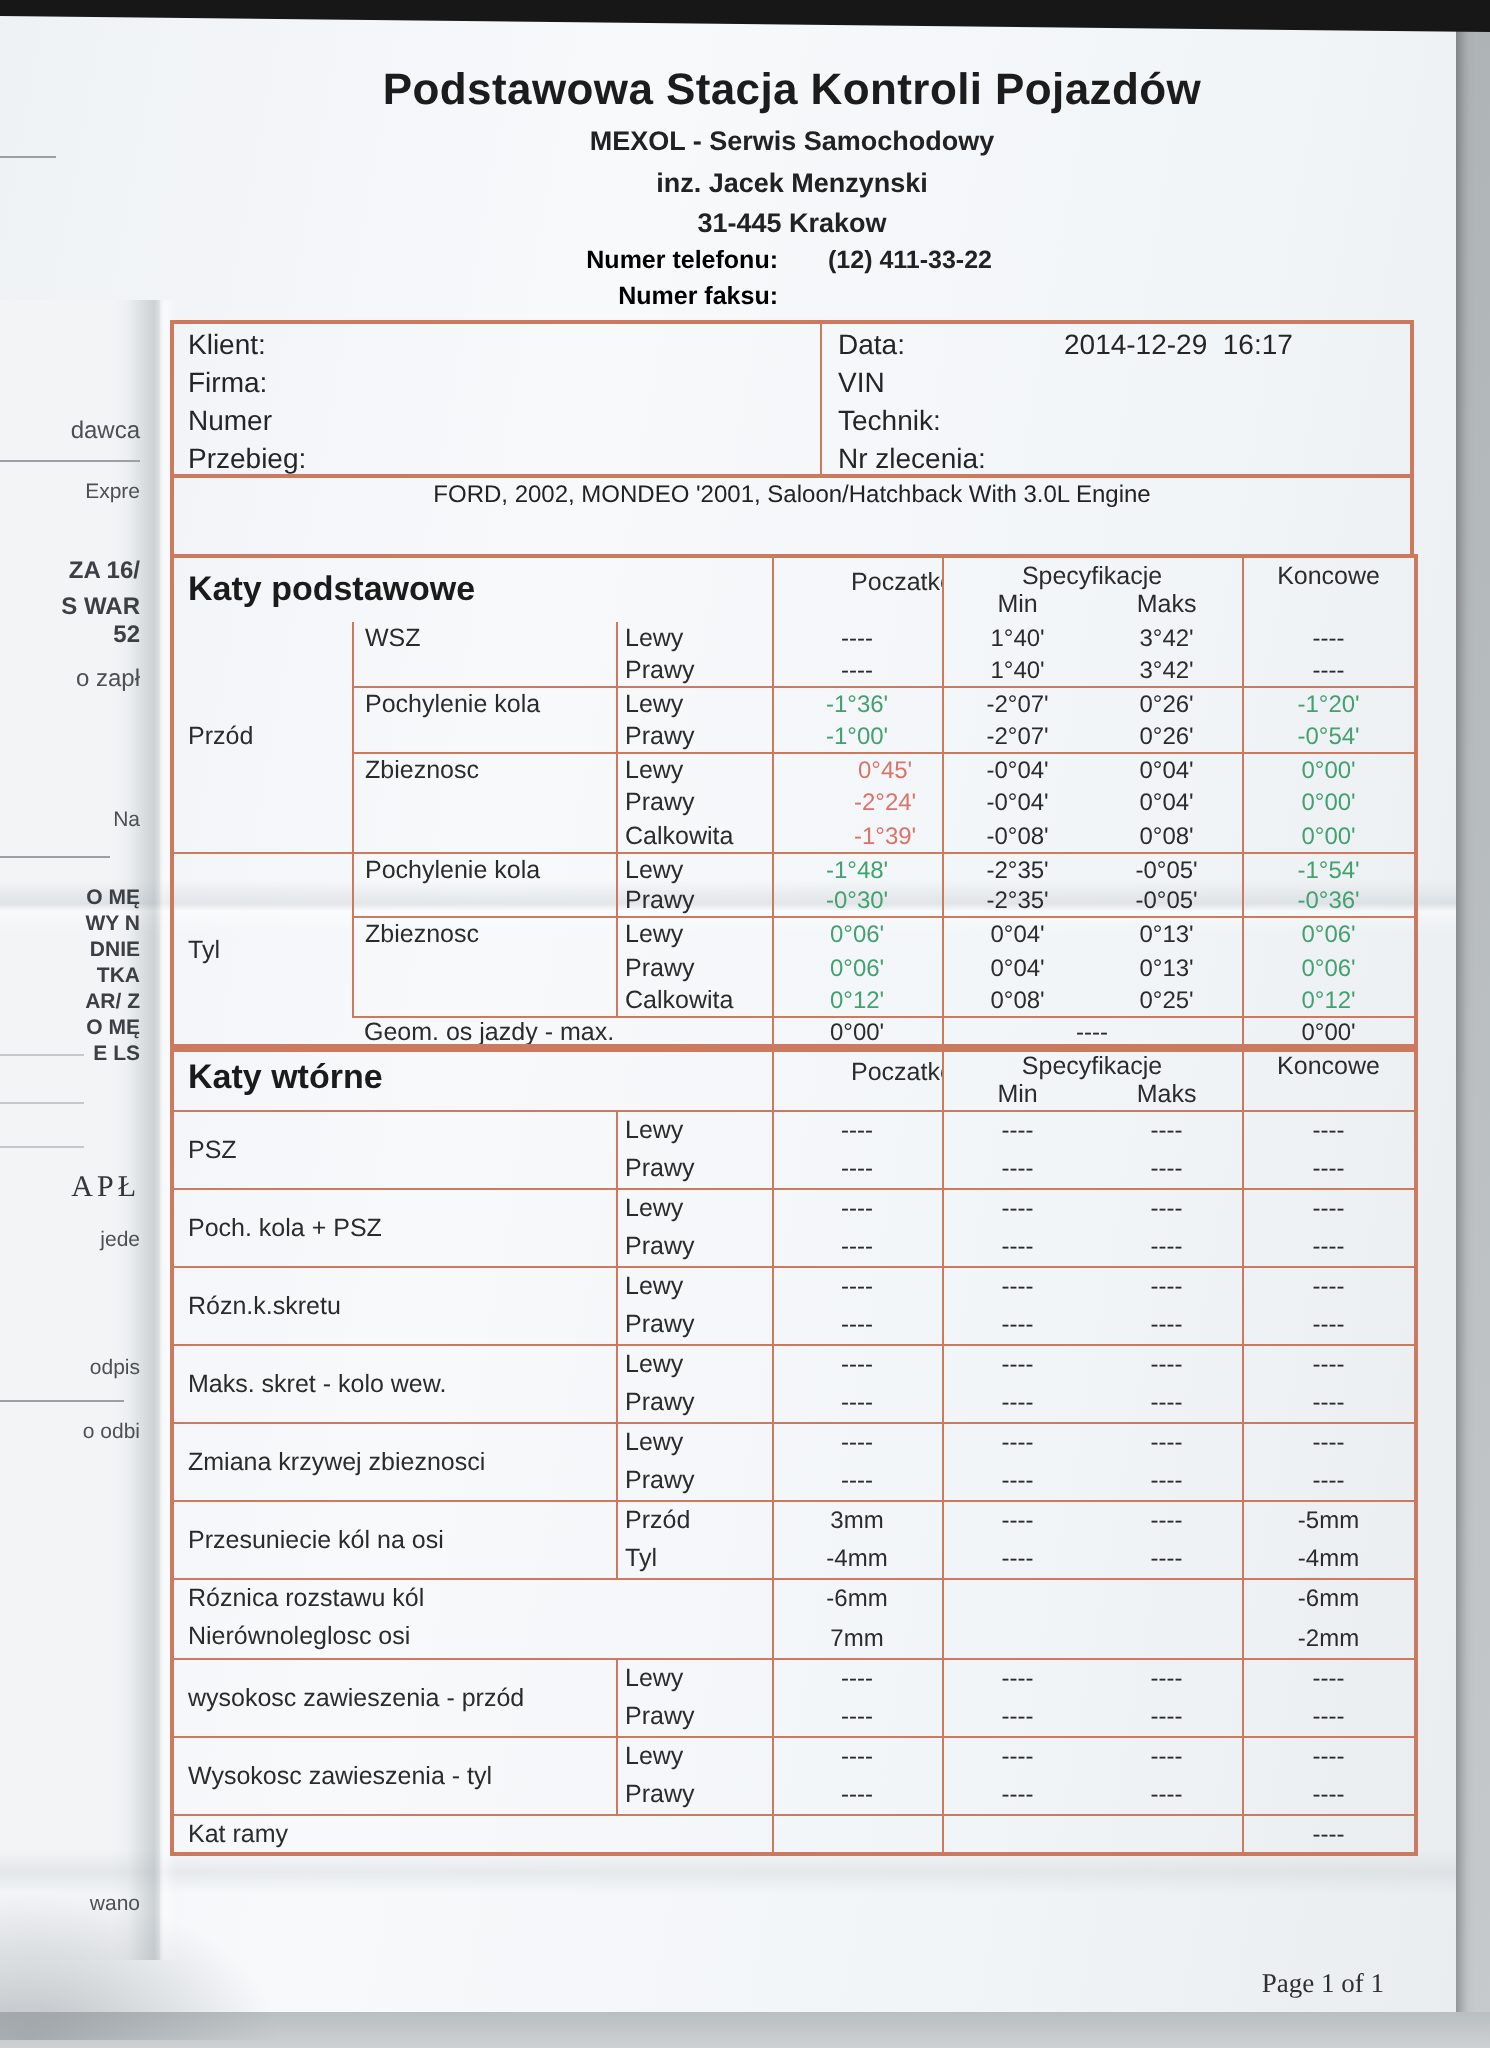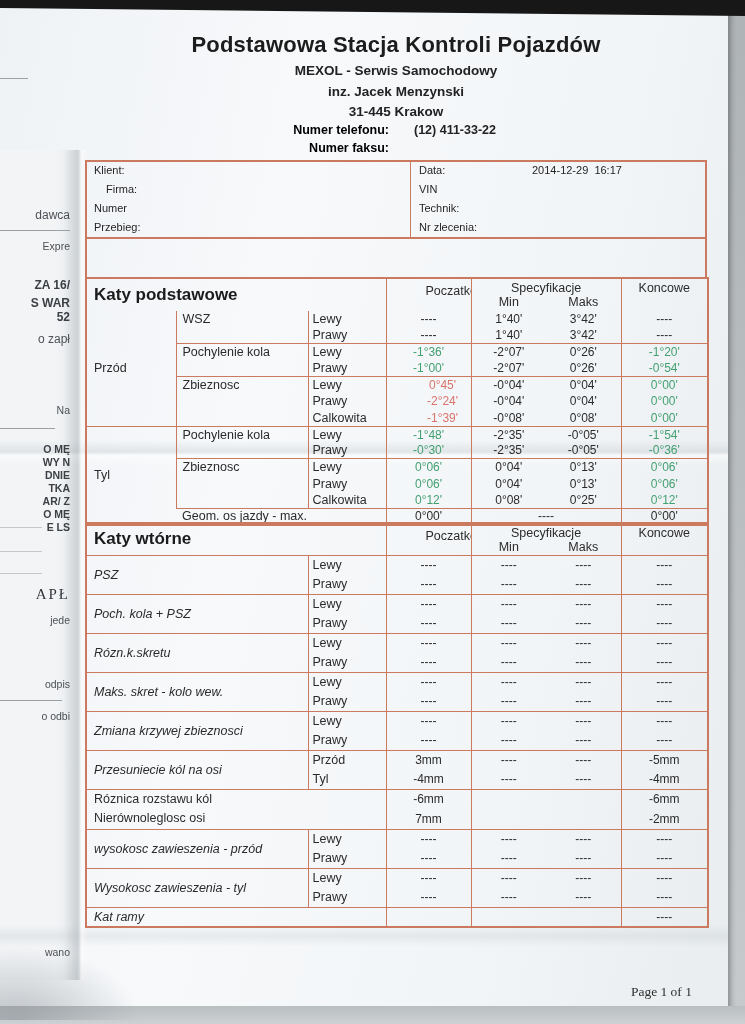--- a/index.html
+++ b/index.html
@@ -55,21 +55,21 @@
   .doc-sub{position:absolute;left:85px;width:622px;text-align:center;
     font-size:13.5px;font-weight:bold;color:#222;}
   .lab-right{position:absolute;left:85px;width:304px;text-align:right;
     font-size:12.5px;font-weight:bold;color:#000000;}
   .val-left{position:absolute;left:414px;font-size:12.5px;font-weight:bold;color:#222;white-space:pre;}
 
   
   .blk{position:absolute;left:85px;width:622px;border:2px solid var(--table-border);box-sizing:border-box;background:transparent;}
   #info-block{top:160px;height:79px;}
   .info-divider{position:absolute;left:323px;top:0;bottom:0;width:1px;background:var(--table-border);}
-  .info-cell{position:absolute;font-size:11px;color:#252525;white-space:pre;}
+  .info-cell{position:absolute;font-size:14px;color:#252525;white-space:pre;}
   #report-title-block{top:237px;height:42px;text-align:center;}
   .rt1{font-size:16.5px;font-weight:bold;margin-top:3px;color:#1d1d1d;}
   .rt2{font-size:12px;margin-top:1px;color:#222;}
 
   
   table{border-collapse:collapse;table-layout:fixed;position:absolute;left:85px;width:622px;
     border:2px solid var(--table-border);}
   td{padding:0;margin:0;font-size:12px;color:var(--ink);vertical-align:middle;
     white-space:nowrap;overflow:hidden;}
   #kp-table{top:277px;} #kw-table{top:522px;}
@@ -81,21 +81,21 @@
   tr.gs > td{border-top:1px solid var(--table-border);}
   .sec{font-size:17px;font-weight:bold;padding-left:7px;color:#1b1b1b;}
   .h-val{text-align:center;vertical-align:top;padding-top:5px;font-size:12.5px;padding-left:39px;}
   .h-konc{text-align:center;vertical-align:top;padding-top:2px;font-size:12.5px;}
   .h-spec{vertical-align:top;font-size:12.5px;}
   .spec-top{text-align:center;padding-top:2px;}
   .spec-mm span{display:inline-block;width:50%;text-align:center;}
   .axle{padding-left:7px;font-size:12.5px;}
   .param{padding-left:6px;vertical-align:top;padding-top:1px;font-size:12.5px;}
   .side{padding-left:4px;font-size:12.5px;}
-  .label{padding-left:7px;font-size:12.5px;font-style:italic;}
+  .label{padding-left:7px;font-size:12.5px;}
   .glabel{padding-left:6px;font-size:12.5px;}
   .val{text-align:center;}
   .spec{text-align:center;}
   .spec span{display:inline-block;width:50%;text-align:center;}
   .v-g{color:var(--value-ok);}
   .v-r{color:var(--value-bad);padding-left:28px;}
   .lbl2 div{height:19.5px;line-height:19.5px;}
   .lbl2{vertical-align:top;padding-left:7px;font-size:12.5px;}
 
   .pagenum{position:absolute;top:984px;left:560px;width:132px;text-align:right;
@@ -146,31 +146,32 @@
 <div class="doc-sub" style="top:63px">MEXOL - Serwis Samochodowy</div>
 <div class="doc-sub" style="top:84px">inz. Jacek Menzynski</div>
 <div class="doc-sub" style="top:104px">31-445 Krakow</div>
 <div class="lab-right" style="top:123px">Numer telefonu:</div>
 <div class="val-left" style="top:123px">(12) 411-33-22</div>
 <div class="lab-right" style="top:141px">Numer faksu:</div>
 
 <div class="blk" id="info-block">
   <div class="info-divider"></div>
   <div class="info-cell" style="left:7px;top:2px">Klient:</div>
-  <div class="info-cell" style="left:19px;top:21px">Firma:</div>
+  <div class="info-cell" style="left:7px;top:21px">Firma:</div>
   <div class="info-cell" style="left:7px;top:40px">Numer</div>
   <div class="info-cell" style="left:7px;top:59px">Przebieg:</div>
   <div class="info-cell" style="left:332px;top:2px">Data:</div>
   <div class="info-cell" style="left:445px;top:2px">2014-12-29  16:17</div>
   <div class="info-cell" style="left:332px;top:21px">VIN</div>
   <div class="info-cell" style="left:332px;top:40px">Technik:</div>
   <div class="info-cell" style="left:332px;top:59px">Nr zlecenia:</div>
 </div>
 
 <div class="blk" id="report-title-block">
+  <div class="rt2">FORD, 2002, MONDEO '2001, Saloon/Hatchback With 3.0L Engine</div>
 </div>
 
 <table id="kp-table">
   <colgroup>
       <col style="width:90px">
       <col style="width:132px">
       <col style="width:78px">
       <col style="width:85px">
       <col style="width:150px">
       <col style="width:87px">

